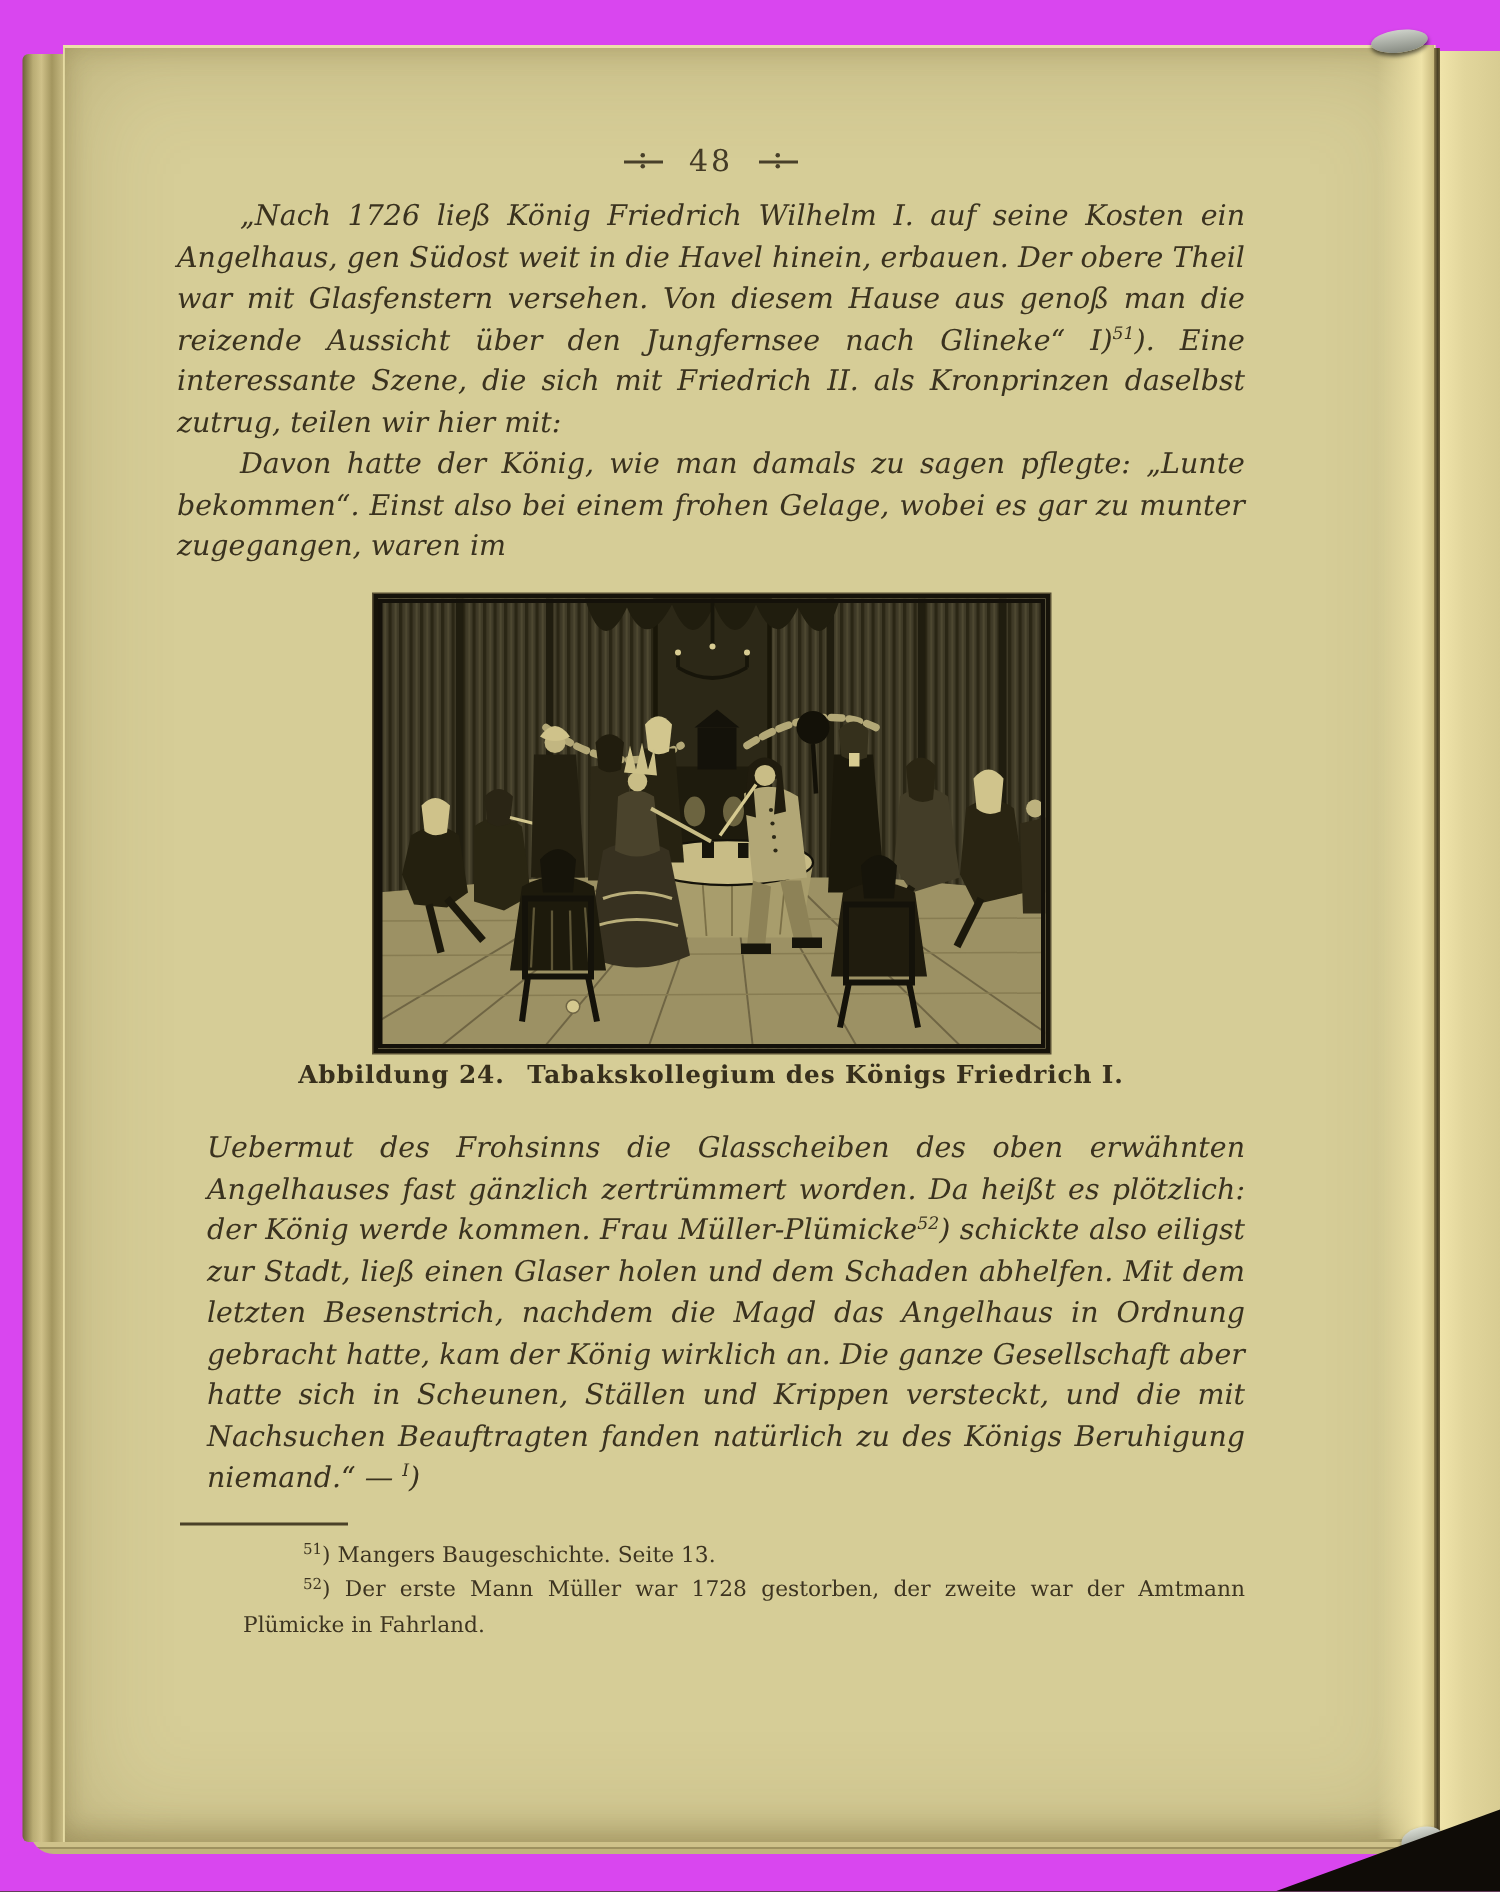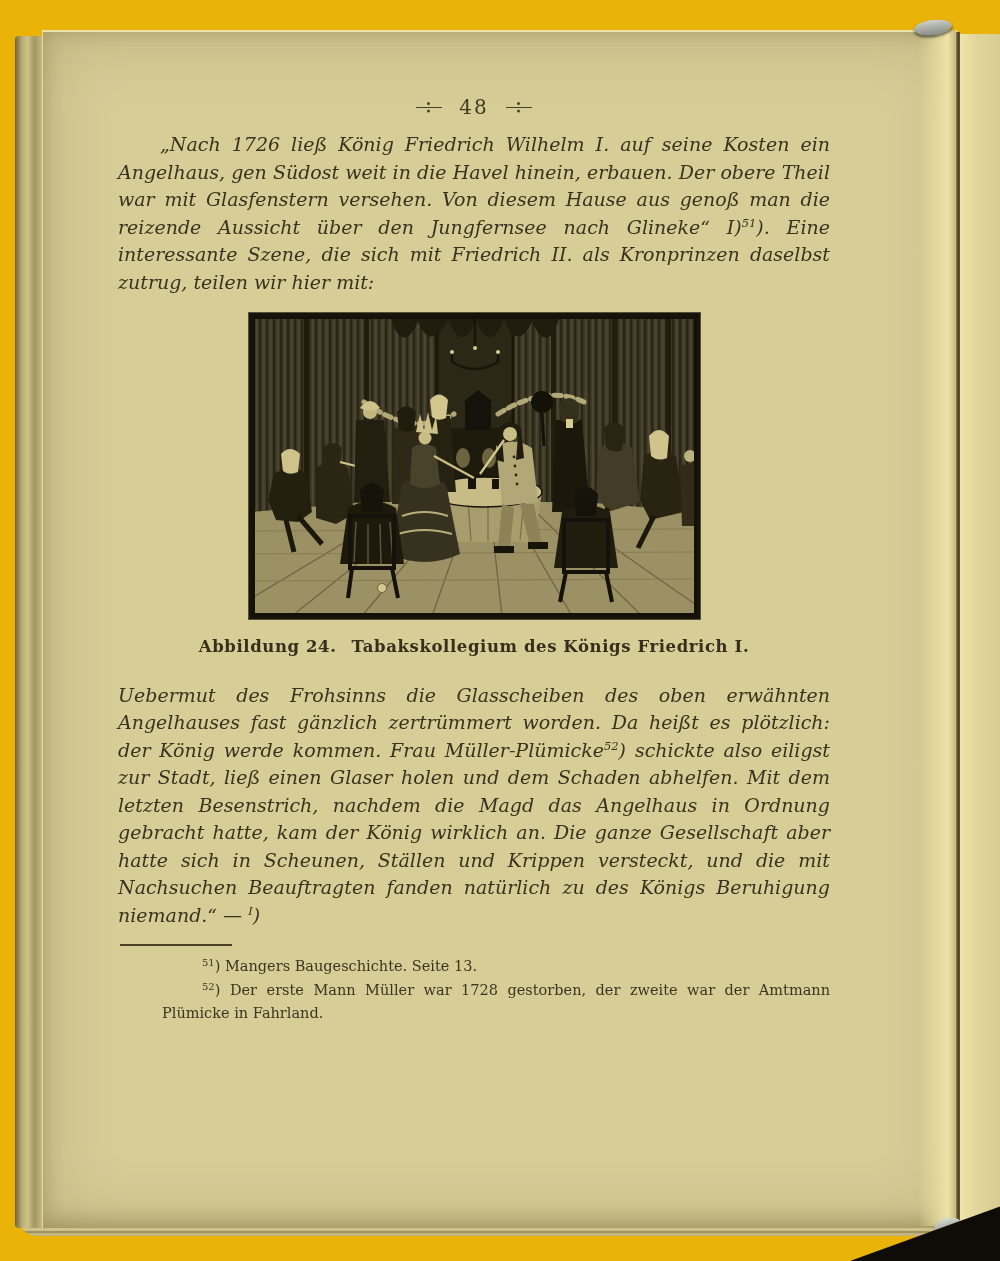--- a/index.html
+++ b/index.html
@@ -1,18 +1,18 @@
 <!DOCTYPE html>
 <html><head>
 <meta charset="utf-8">
 <style>
   html,body { margin:0; padding:0; background:#0d0a06; }
   .scene {
     position:relative; width:1000px; height:1261px; overflow:hidden;
-    background:#eab308;
+    background:#d946ef;
     font-family:"DejaVu Serif", serif;
   }
   
   .page-stack-bottom {
     position:absolute; left:20px; top:1206px; width:918px; height:30px;
     background:repeating-linear-gradient(180deg,#cfc28a 0 3px,#9e9160 3px 5px,#c2b47c 5px 9px,#8a7d50 9px 11px);
     border-radius:0 0 12px 16px;
   }
   .page-left-edge {
     position:absolute; left:15px; top:36px; width:28px; height:1192px;
@@ -62,23 +62,23 @@
   }
   .orn { display:inline-block; width:26px; height:11px; position:relative; vertical-align:middle; margin:0 17px 3px; }
   .orn::before { content:""; position:absolute; left:0; right:0; top:5px; height:1.7px; background:#48402a; }
   .orn::after  { content:""; position:absolute; left:11px; top:0; width:3.2px; height:3.2px; border-radius:50%;
                  background:#48402a; box-shadow:0 7.4px 0 #48402a; }
   .para { margin:0; text-indent:42px;font-style:italic; }
   .para.noindent { text-indent:0; }
   sup.fnref { font-size:11.5px; line-height:0; vertical-align:7px; }
   .fig { margin:17px 0 0 0; text-align:center; }
   .engraving { display:inline-block; line-height:0; border:3px solid #16130a; box-shadow:0 0 0 1px #574e33; }
-  .figcaption { margin-top:13px; font-size:16.5px; font-weight:bold; letter-spacing:.6px; color:#372f1c; line-height:20px; }
+  .figcaption { font-size:16.5px; font-weight:bold; letter-spacing:.6px; color:#372f1c; line-height:20px; }
   .cap-label { margin-right:15px; }
-  .p-after-fig { margin-top:25px; }
+  .p-after-fig { margin-top:25px;margin-left:20px; }
   .fnrule { width:112px; height:0; border:none; border-top:2px solid #4a4128; margin:15px 0 9px 2px; }
   .footnotes { font-size:14.5px; line-height:23.5px; color:#3d3421;margin-left:44px; }
   .fn { margin:0; text-indent:40px; }
   sup.fnmark { font-size:10px; line-height:0; vertical-align:5px; }
 </style>
 </head>
 <body>
 
 <div class="scene">
 
@@ -93,20 +93,21 @@
   <div class="ribbon-bottom"></div>
   <div class="corner-dark-br"></div>
 
   <div class="content">
 
     <div class="pagehead"><span class="orn"></span><span>48</span><span class="orn"></span></div>
 
     <p class="para"><span>„Nach 1726 ließ König Friedrich Wilhelm I. auf seine Kosten ein Angelhaus, gen Südost weit in die Havel hinein, erbauen. Der obere Theil war mit Glasfenstern versehen. Von diesem Hause aus genoß man die reizende Aussicht über den Jungfernsee nach Glineke“ I)</span><sup class="fnref">51</sup><span>). Eine interessante Szene, die sich mit Friedrich II. als Kronprinzen daselbst zutrug, teilen wir hier mit:</span></p>
 
 
+    <p class="para">Davon hatte der König, wie man damals zu sagen pflegte: „Lunte bekommen“. Einst also bei einem frohen Gelage, wobei es gar zu munter zugegangen, waren im</p>
 
     <figure class="fig">
       <div class="engraving">
         <svg width="445" height="300" viewBox="0 0 445 300" xmlns="http://www.w3.org/2000/svg">
           <defs>
             <pattern id="wallp" width="7" height="14" patternUnits="userSpaceOnUse">
               <rect width="7" height="14" fill="#3f3a27"></rect>
               <rect width="2.2" height="14" fill="#2a2615"></rect>
               <rect x="4.2" width="1.2" height="14" fill="#514b33"></rect>
             </pattern>

